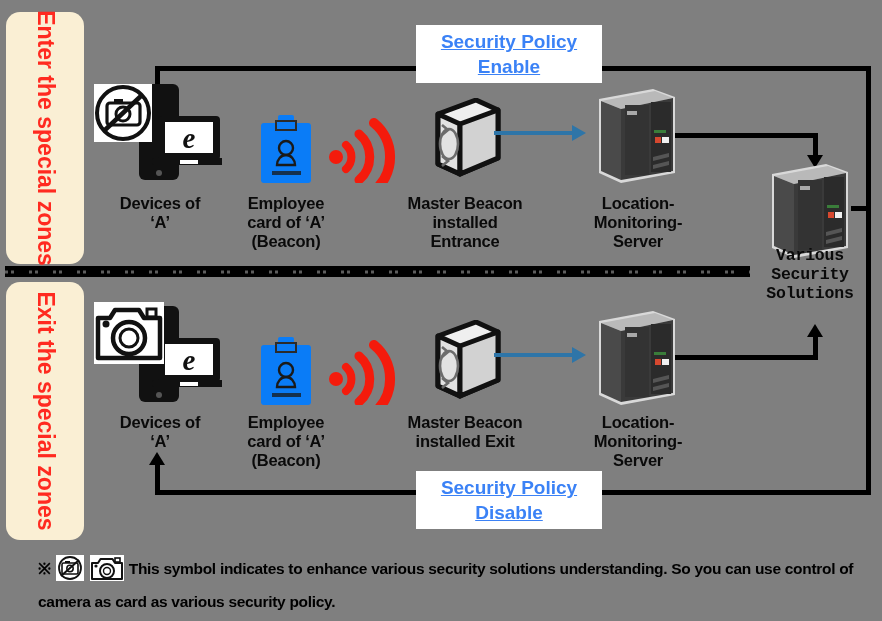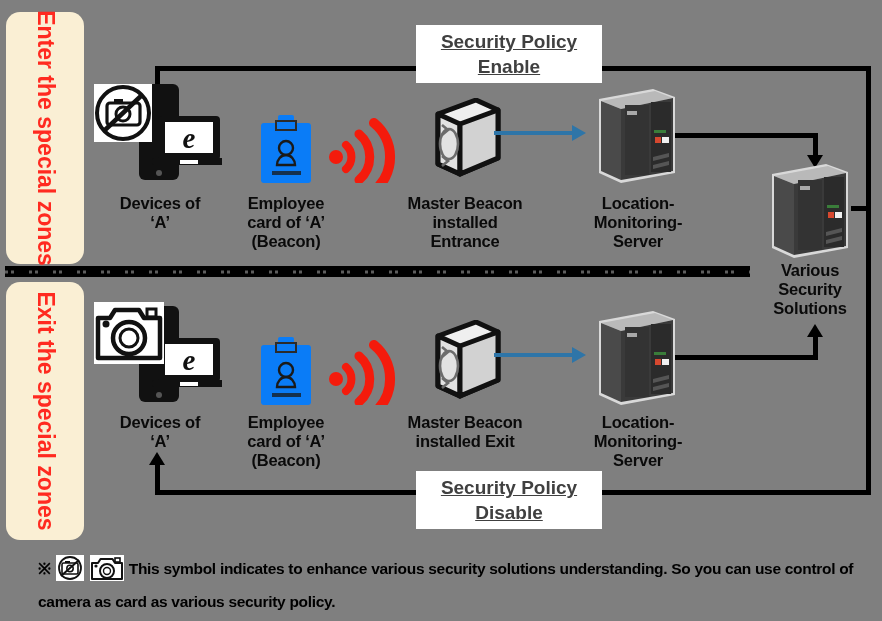--- a/index.html
+++ b/index.html
@@ -59,21 +59,21 @@
     font-size:16.5px;
     line-height:19px;
     text-align:center;
     white-space:pre-line;
     letter-spacing:-0.2px;
   }
   
   .policy{
     position:absolute;
     background:#fff;
-    color:#404040;
+    color:#3b82f6;
     font-weight:bold;
     font-size:19px;
     line-height:25px;
     text-align:center;
     text-decoration:underline;
     display:flex;align-items:center;justify-content:center;
     white-space:pre-line;
     box-sizing:border-box;
   }
   
@@ -235,21 +235,21 @@
       <polygon points="26,24 78,13 78,86 26,95" fill="#3a3a3a"></polygon>
       <rect x="30" y="20" width="24" height="70" fill="#333"></rect>
       <rect x="56" y="17" width="20" height="70" fill="#2b2b2b"></rect>
       <rect x="32" y="26" width="10" height="4" fill="#a9a9a9"></rect>
       <rect x="59" y="45" width="12" height="3" fill="#3a7d3a"></rect>
       <rect x="60" y="52" width="6" height="6" fill="#d6482f"></rect>
       <rect x="67" y="52" width="7" height="6" fill="#f0f0f0"></rect>
       <path d="M58 72 l16 -4 v4 l-16 4z M58 80 l16 -4 v4 l-16 4z" fill="#555"></path>
     </svg>
   </div>
-  <div class="caption" style="left:746px;top:261px;width:128px;">Various
+  <div class="caption" style="left:746px;top:246px;width:128px;font-family:Liberation Mono, monospace;">Various
 Security
 Solutions</div>
 
   <div class="caption" style="left:96px;top:194px;width:128px;">Devices of
 ‘A’</div>
   <div class="caption" style="left:222px;top:194px;width:128px;">Employee
 card of ‘A’
 (Beacon)</div>
   <div class="caption" style="left:392px;top:194px;width:146px;">Master Beacon
 installed

